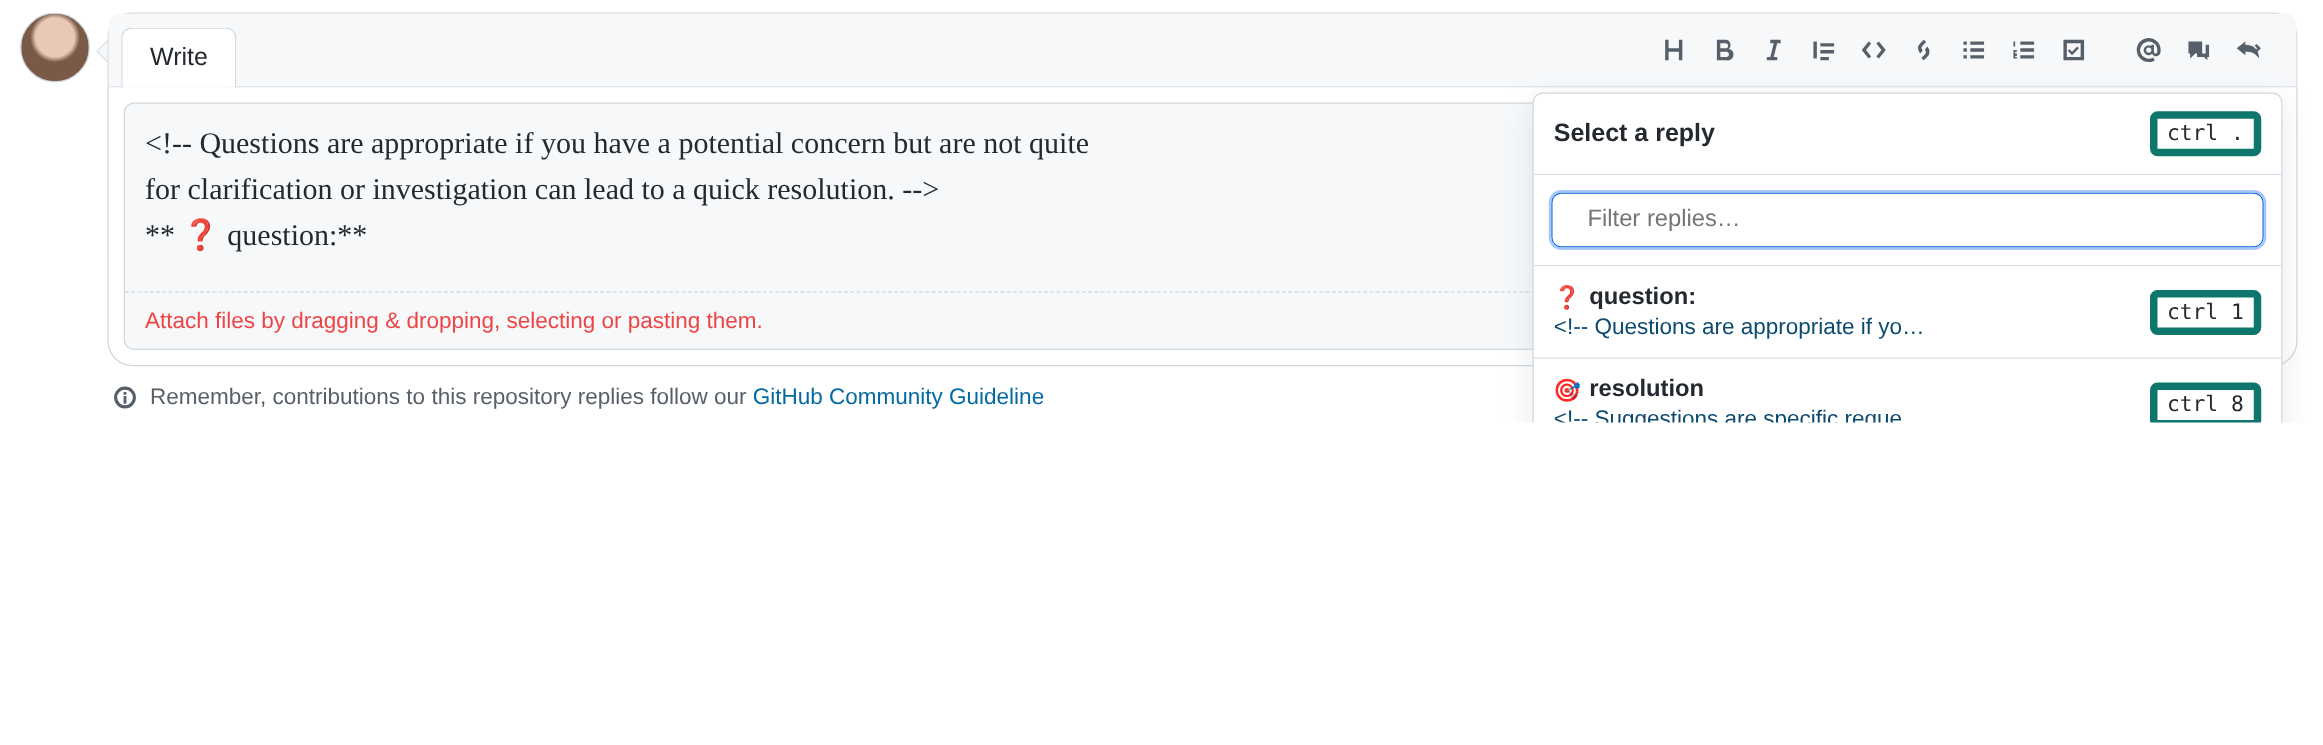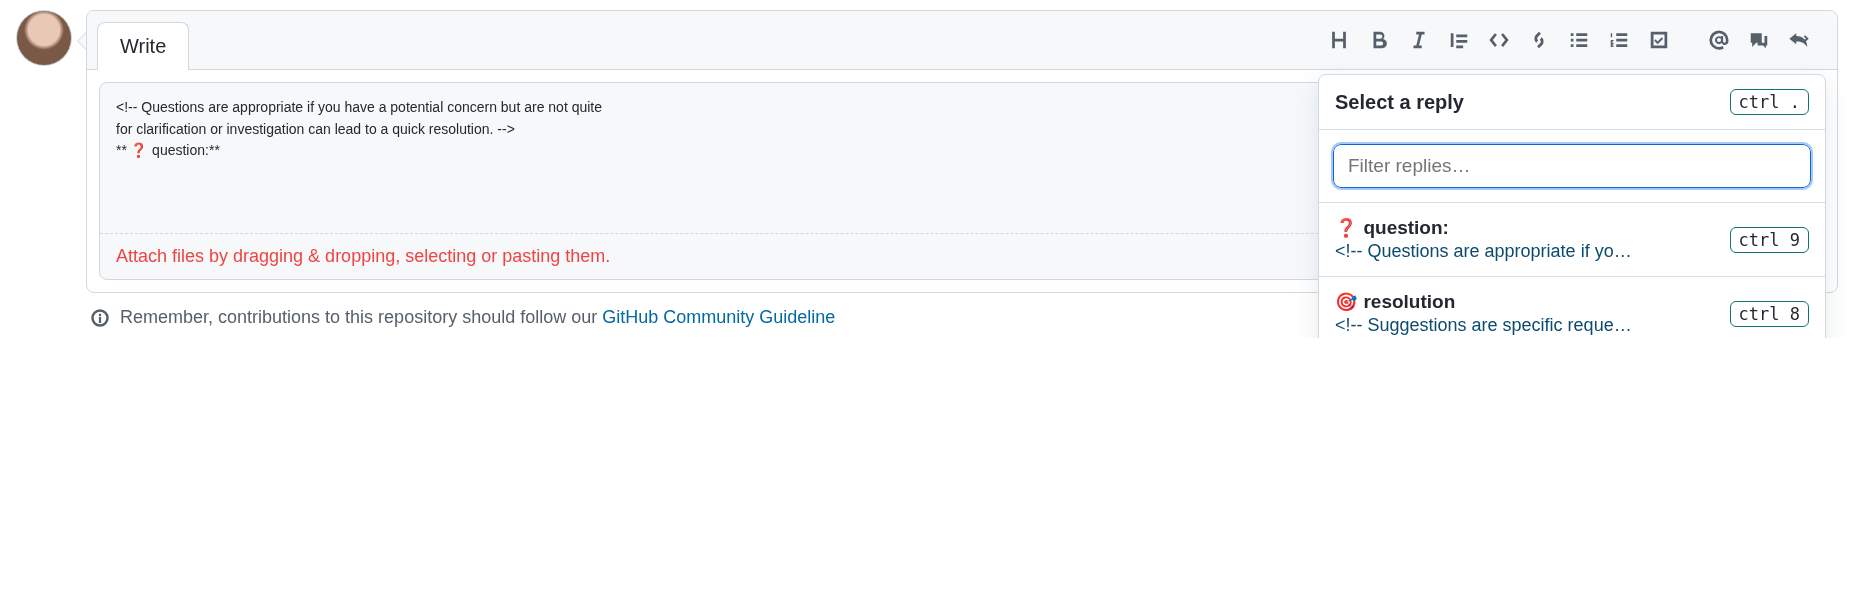--- a/index.html
+++ b/index.html
@@ -21,21 +21,21 @@
     position:absolute; left:-9px; top:22px; width:0; height:0;
     border-top:9px solid transparent; border-bottom:9px solid transparent;
     border-right:9px solid #d0d7de;
   }
   .caret::after {
     content:""; position:absolute; left:1px; top:-8px; width:0; height:0;
     border-top:8px solid transparent; border-bottom:8px solid transparent;
     border-right:8px solid #f6f8fa;
   }
   .comment-box {
-    border:1px solid #d0d7de; border-radius:8px; background:#ffffff; overflow:visible;
+    border:1px solid #d0d7de; border-radius:20px; background:#ffffff; overflow:visible;
   }
   .tabbar {
     display:flex; align-items:center; background:#f6f8fa;
     border-bottom:1px solid #d0d7de; border-radius:8px 8px 0 0;
     padding:10px 10px 0 10px; gap:4px;
   }
   .tab {
     padding:12px 22px; font-size:20px; color:#57606a; cursor:pointer;
     border:1px solid transparent; border-bottom:none; border-radius:8px 8px 0 0;
     position:relative; top:1px;
@@ -49,54 +49,54 @@
     color:#57606a; cursor:pointer; border-radius:6px;
   }
   .tool-btn svg { width:22px; height:22px; fill:currentColor; }
   .tool-sep { width:16px; }
   .body-area { padding:12px; }
   .textarea-wrap {
     border:1px solid #d0d7de; border-radius:8px; background:#f6f8fa;
     overflow:hidden;
   }
   .textarea-content {
-    padding:14px 16px; font-size:14px; line-height:1.55; color:#24292f;
-    min-height:150px; white-space:pre-wrap; font-family:Liberation Sans, sans-serif;
+    padding:14px 16px; font-size:24px; line-height:1.55; color:#24292f;
+    min-height:150px; white-space:pre-wrap; font-family:Liberation Serif, serif;
   }
   .textarea-content .qmark { color:#cf222e; }
   .attach-bar {
     border-top:1px dashed #d0d7de; padding:12px 16px; font-size:18px; color:#ef4444;
   }
   .footer-note {
     display:flex; align-items:center; gap:10px; padding:14px 4px 0 4px;
     font-size:18px; color:#57606a;
   }
   .footer-note a { color:#0369a1; text-decoration:none; }
   .footer-note svg { width:20px; height:20px; fill:#57606a; flex-shrink:0; }
 
   
   .popover {
-    position:absolute; right:12px; top:64px; width:508px; background:#ffffff;
+    position:absolute; right:12px; top:64px; width:600px; background:#ffffff;
     border:1px solid #d0d7de; border-radius:8px;
     box-shadow:0 8px 24px rgba(140,149,159,0.2);
     z-index:10;
   }
   .popover-header {
     display:flex; align-items:center; justify-content:space-between;
     padding:14px 16px; border-bottom:1px solid #d8dee4;
   }
   .popover-title { font-weight:600; font-size:20px; }
   .kbd {
     display:inline-block; font-family:ui-monospace,SFMono-Regular,Menlo,monospace;
-    font-size:17px; padding:2px 8px; border:1px solid #0f766e; border-radius:6px;
+    font-size:17px; padding:2px 8px; border:6px solid #0f766e; border-radius:6px;
     background:#ffffff; color:#24292f; white-space:pre;
   }
   .popover-filter { padding:14px 14px; border-bottom:1px solid #d8dee4; }
   .filter-input {
-    width:100%; padding:10px 14px; font-size:19px; color:#0c4a6e;
+    width:100%; padding:10px 28px; font-size:19px; color:#0c4a6e;
     border:1px solid #0969da; outline:2px solid #a8c7fa; outline-offset:0;
     border-radius:8px; background:#ffffff;
   }
   .reply-item {
     display:flex; align-items:center; padding:14px 16px; gap:12px;
     border-bottom:1px solid #d8dee4; cursor:pointer;
   }
   .reply-item:last-child { border-bottom:none; }
   .reply-main { flex:1; min-width:0; }
   .reply-title { font-weight:600; font-size:19px; display:flex; align-items:center; gap:6px; }
@@ -196,42 +196,42 @@
         </div>
       </div>
 
     </div>
 
     <div class="footer-note">
       <svg viewBox="0 0 16 16">
           <path d="M8 1a7 7 0 1 0 0 14A7 7 0 0 0 8 1zm0 2a5 5 0 1 1 0 10A5 5 0 0 1 8 3zm-.9 4h1.8v5H7.1zm0-2.5h1.8v1.8H7.1z"></path>
         </svg>
       <span>
-        <span>Remember, contributions to this repository should follow our </span><a href="#">GitHub Community Guideline</a>
+        <span>Remember, contributions to this repository replies follow our </span><a href="#">GitHub Community Guideline</a>
       </span>
     </div>
 
     <div class="popover">
       <div class="popover-header">
         <div class="popover-title">Select a reply</div>
         <span class="kbd">ctrl .</span>
       </div>
       <div class="popover-filter">
         <input class="filter-input" placeholder="Filter replies…" style="">
       </div>
       <div>
         <div class="reply-item">
           <div class="reply-main">
             <div class="reply-title">
               <span class="emoji qmark-red">❓</span>
               <span>question:</span>
             </div>
             <div class="reply-sub">&lt;!-- Questions are appropriate if yo…</div>
           </div>
-          <span class="kbd">ctrl 9</span>
+          <span class="kbd">ctrl 1</span>
         </div>
         <div class="reply-item">
           <div class="reply-main">
             <div class="reply-title">
               <span class="emoji">🎯</span>
               <span>resolution</span>
             </div>
             <div class="reply-sub">&lt;!-- Suggestions are specific reque…</div>
           </div>
           <span class="kbd">ctrl 8</span>

